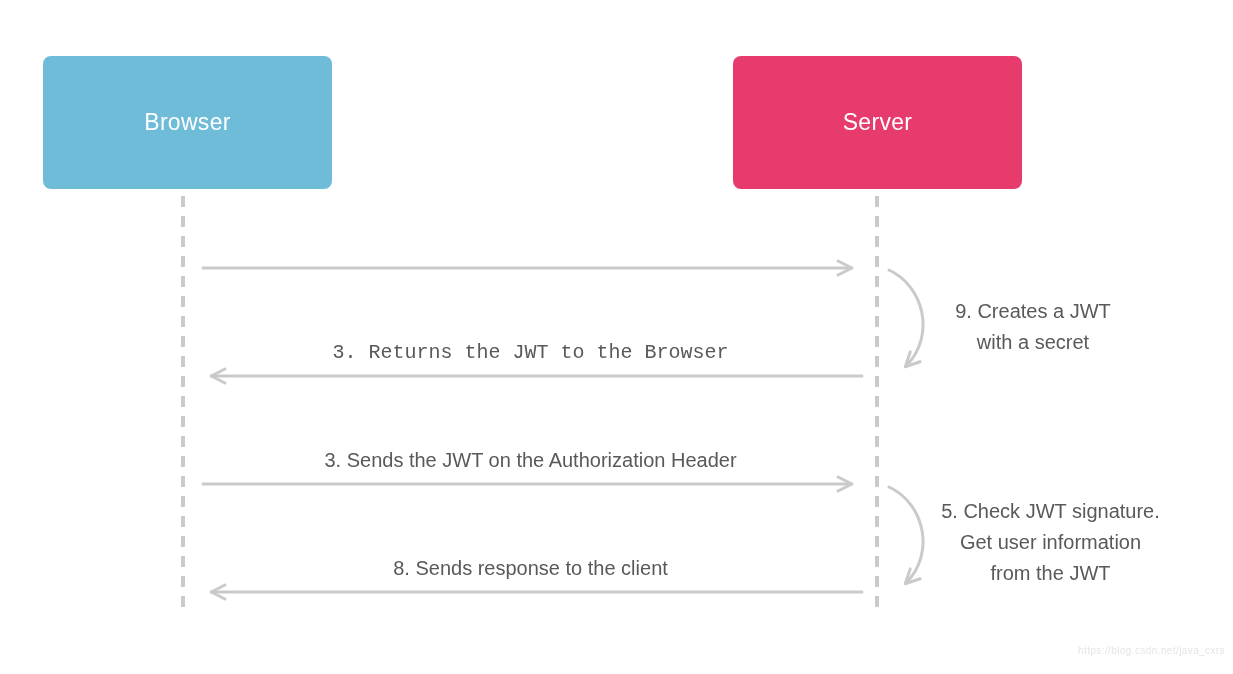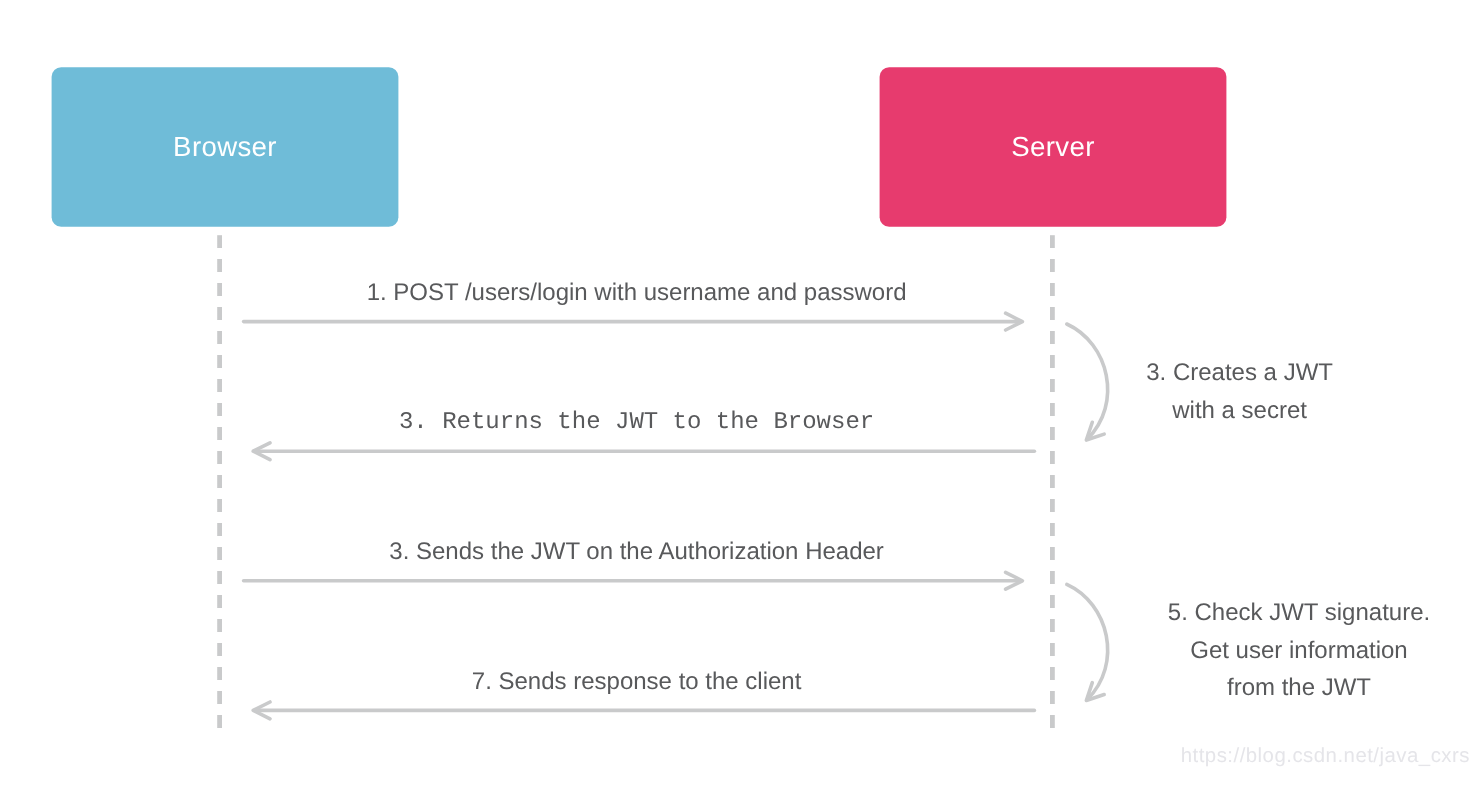--- a/index.html
+++ b/index.html
@@ -43,26 +43,26 @@
     text-align: center;
     line-height: 27px;
   }
   .msg-h { left: 203px; width: 655px; }
   .msg-1 { top: 231px; }
   .msg-3 { top: 339px; font-family: Liberation Mono, monospace; }
   .msg-4 { top: 447px; }
   .msg-6 { top: 555px; }
   .msg-self { white-space: pre-line; line-height: 31px; }
   .msg-2 { left: 923px; width: 220px; top: 296px; }
-  .msg-5 { left: 940px; width: 285px; top: 496px; }
+  .msg-5 { left: 908px; width: 285px; top: 496px; }
   .watermark {
     position: absolute;
-    top: 620px;
+    top: 645px;
     right: 8px;
-    font-size: 17px;
+    font-size: 10px;
     color: #E5E5E9;
     letter-spacing: 0.4px;
   }
 </style>
 </head>
 <body>
 
 <div class="canvas">
 
   <div class="actor-box actor-browser">
@@ -83,25 +83,24 @@
       </marker>
     </defs>
     <path d="M203 268 H851" fill="none" stroke="#C9CACB" stroke-width="3" stroke-linecap="round" marker-end="url(#chev)"></path>
     <path d="M889 270 C924 286 936 336 906 366" fill="none" stroke="#C9CACB" stroke-width="3" stroke-linecap="round" marker-end="url(#chev)"></path>
     <path d="M862 376 H212" fill="none" stroke="#C9CACB" stroke-width="3" stroke-linecap="round" marker-end="url(#chev)"></path>
     <path d="M203 484 H851" fill="none" stroke="#C9CACB" stroke-width="3" stroke-linecap="round" marker-end="url(#chev)"></path>
     <path d="M889 487 C924 503 936 553 906 583" fill="none" stroke="#C9CACB" stroke-width="3" stroke-linecap="round" marker-end="url(#chev)"></path>
     <path d="M862 592 H212" fill="none" stroke="#C9CACB" stroke-width="3" stroke-linecap="round" marker-end="url(#chev)"></path>
   </svg>
 
-  <div class="msg msg-h msg-1">1. POST /users/login with username and password</div>
-  <div class="msg msg-self msg-2">3. Creates a JWT
+  <div class="msg msg-self msg-2">9. Creates a JWT
 with a secret</div>
   <div class="msg msg-h msg-3">3. Returns the JWT to the Browser</div>
   <div class="msg msg-h msg-4">3. Sends the JWT on the Authorization Header</div>
   <div class="msg msg-self msg-5">5. Check JWT signature.
 Get user information
 from the JWT</div>
-  <div class="msg msg-h msg-6">7. Sends response to the client</div>
+  <div class="msg msg-h msg-6">8. Sends response to the client</div>
 
   <div class="watermark">https://blog.csdn.net/java_cxrs</div>
 
 </div>
 
 </body></html>

